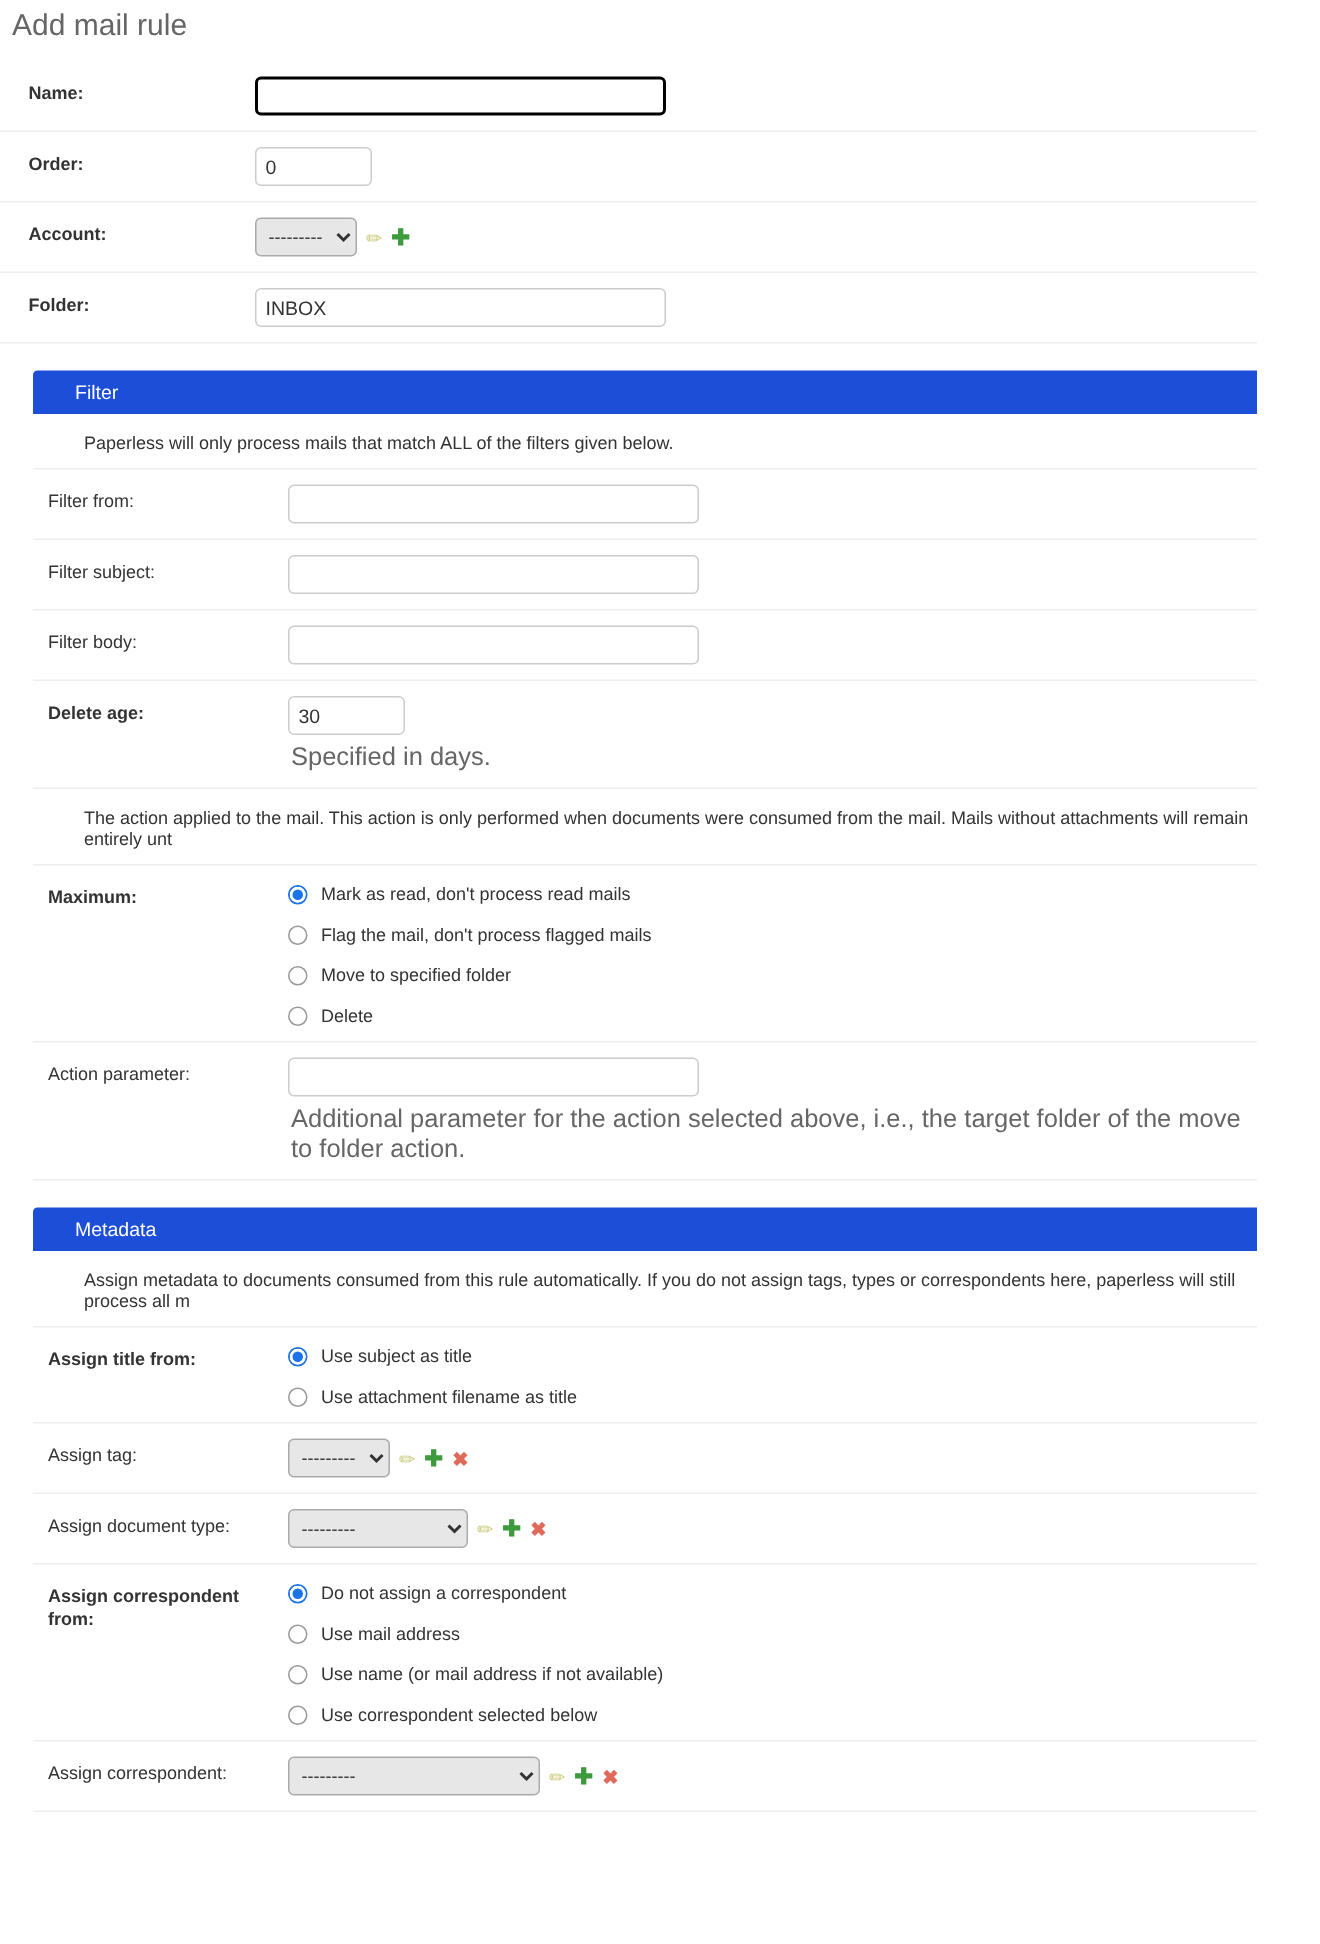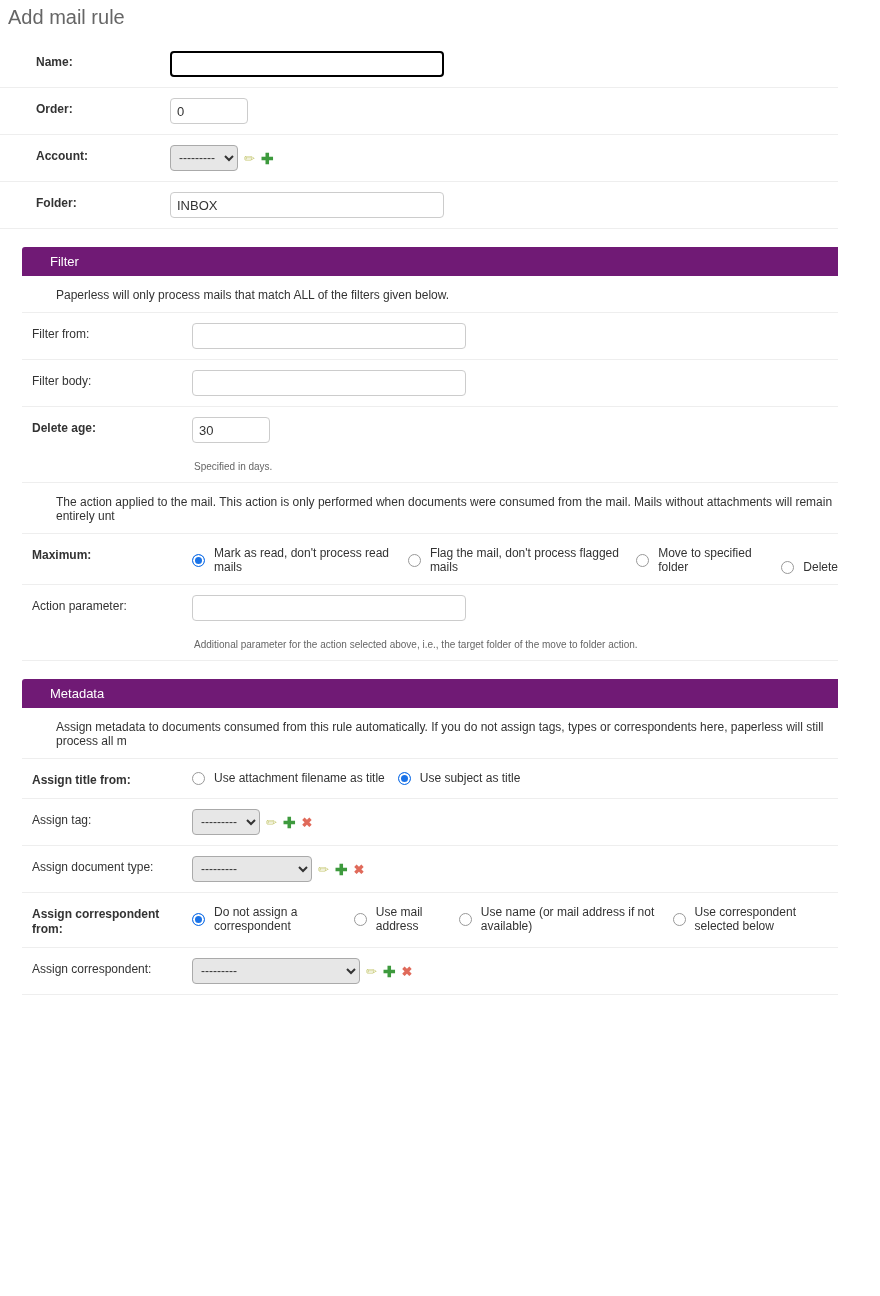--- a/index.html
+++ b/index.html
@@ -28,21 +28,21 @@
   .form-row {
     display: flex;
     align-items: flex-start;
     border-bottom: 1px solid #eee;
     padding: 10px 0 10px 0;
     min-height: 38px;
   }
   .row-label {
     width: 170px;
     min-width: 170px;
-    padding-left: 36px;
+    padding-left: 19px;
     padding-top: 4px;
     font-size: 12px;
     color: #333;
     line-height: 1.25;
   }
   .row-label.bold { font-weight: bold; }
   .row-field {
     flex: 1;
     display: flex;
     flex-direction: column;
@@ -76,48 +76,47 @@
     background: #e7e7e7;
     font-size: 12px;
     font-family: "Liberation Sans", sans-serif;
     color: #333;
     padding: 2px 2px 2px 4px;
   }
   select.sel.w68 { width: 68px; }
   select.sel.w120 { width: 120px; }
   select.sel.w168 { width: 168px; }
   .help-text {
-    font-size: 10px;
+    font-size: 17px;
     color: #666;
     padding-left: 2px;
-    margin-top: 16px;
+    margin-top: 3px;
   }
   
   .section-head {
-    background: #701a75;
+    background: #1d4ed8;
     color: #fff;
     font-size: 13px;
     padding: 7px 0 7px 28px;
     margin: 18px 0 0 22px;
     border-radius: 3px 0 0 0;
   }
   .section-desc {
     font-size: 12px;
     color: #333;
     padding: 12px 0 10px 34px;
     border-bottom: 1px solid #eee;
   }
   .section-body { margin-left: 22px; }
   .section-body .row-label { padding-left: 10px; }
   .radio-list {
     display: flex;
-    flex-direction: row;
+    flex-direction: column;
     gap: 13px;
     padding-top: 2px;
-    align-items: flex-end;
   }
   .radio-item {
     display: flex;
     align-items: center;
     gap: 9px;
     font-size: 12px;
     color: #333;
   }
   .radio {
     width: 13px;
@@ -201,20 +200,28 @@
 
     <div class="form-row">
       <div class="row-label">Filter from:</div>
       <div class="row-field">
         <div class="field-line">
           <input class="txt wide" type="text" value="" style="">
         </div>
       </div>
     </div>
 
+    <div class="form-row">
+      <div class="row-label">Filter subject:</div>
+      <div class="row-field">
+        <div class="field-line">
+          <input class="txt wide" type="text" value="" style="">
+        </div>
+      </div>
+    </div>
 
     <div class="form-row">
       <div class="row-label">Filter body:</div>
       <div class="row-field">
         <div class="field-line">
           <input class="txt wide" type="text" value="" style="">
         </div>
       </div>
     </div>
 
@@ -269,26 +276,26 @@
 
   <div class="section-head">Metadata</div>
   <div class="section-body">
     <div class="section-desc">Assign metadata to documents consumed from this rule automatically. If you do not assign tags, types or correspondents here, paperless will still process all m</div>
 
     <div class="form-row">
       <div class="row-label bold">Assign title from:</div>
       <div class="row-field">
         <div class="radio-list">
           <div class="radio-item">
-            <span class="radio"></span>
-            <span>Use attachment filename as title</span>
-          </div>
-          <div class="radio-item">
             <span class="radio checked"></span>
             <span>Use subject as title</span>
+          </div>
+          <div class="radio-item">
+            <span class="radio"></span>
+            <span>Use attachment filename as title</span>
           </div>
         </div>
       </div>
     </div>
 
     <div class="form-row">
       <div class="row-label">Assign tag:</div>
       <div class="row-field">
         <div class="field-line">
           <select class="sel w68">

